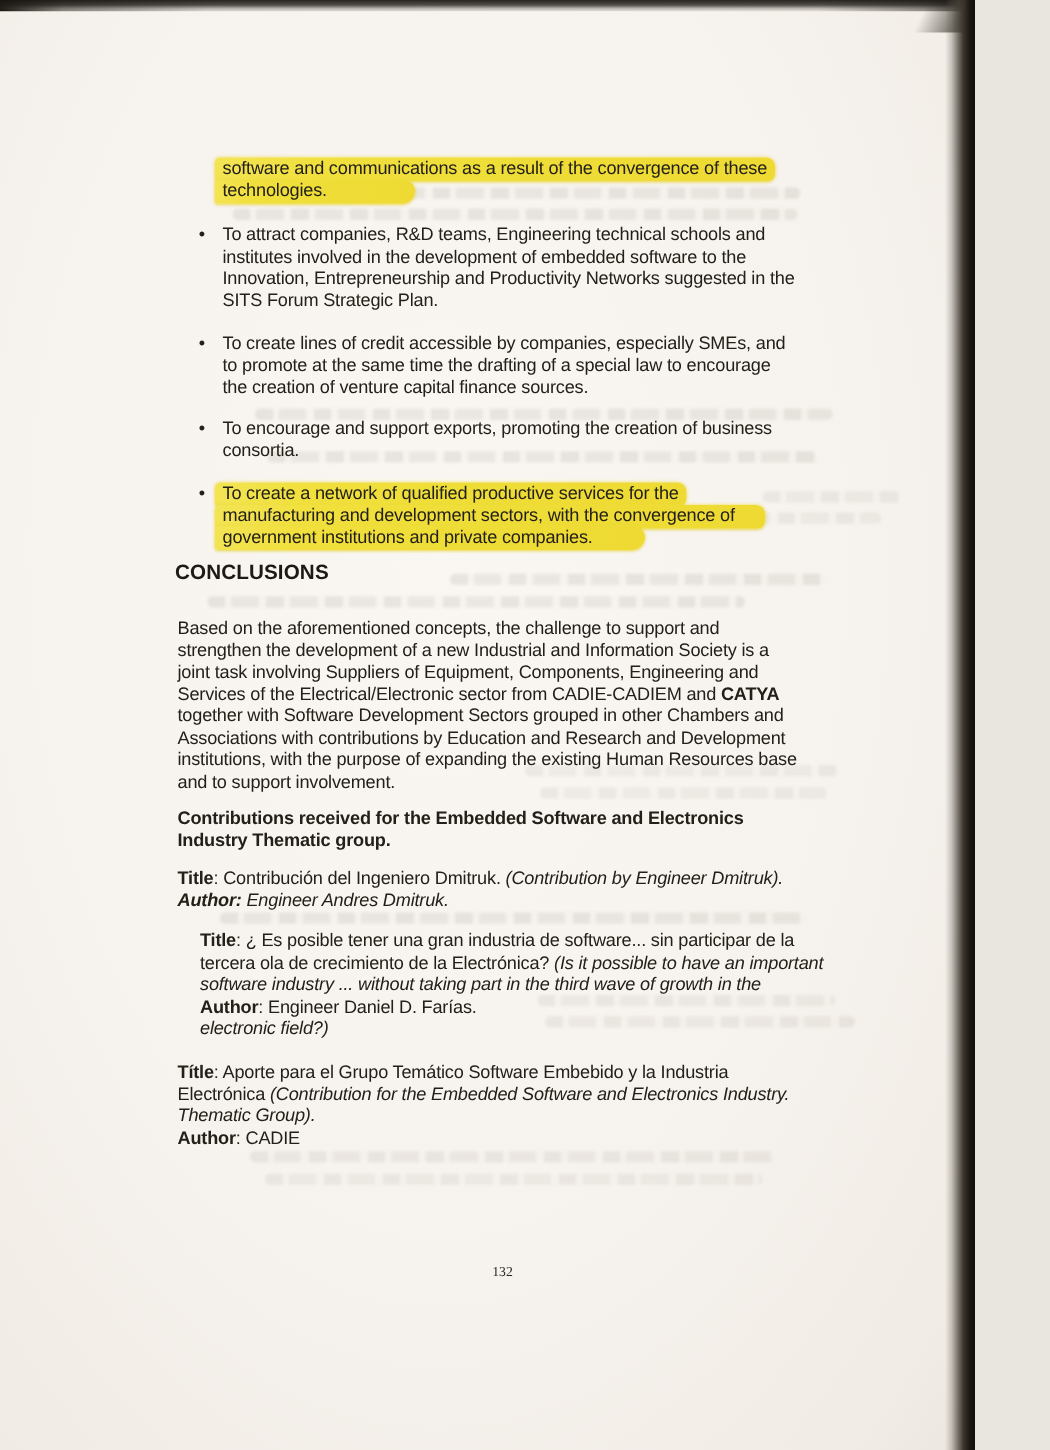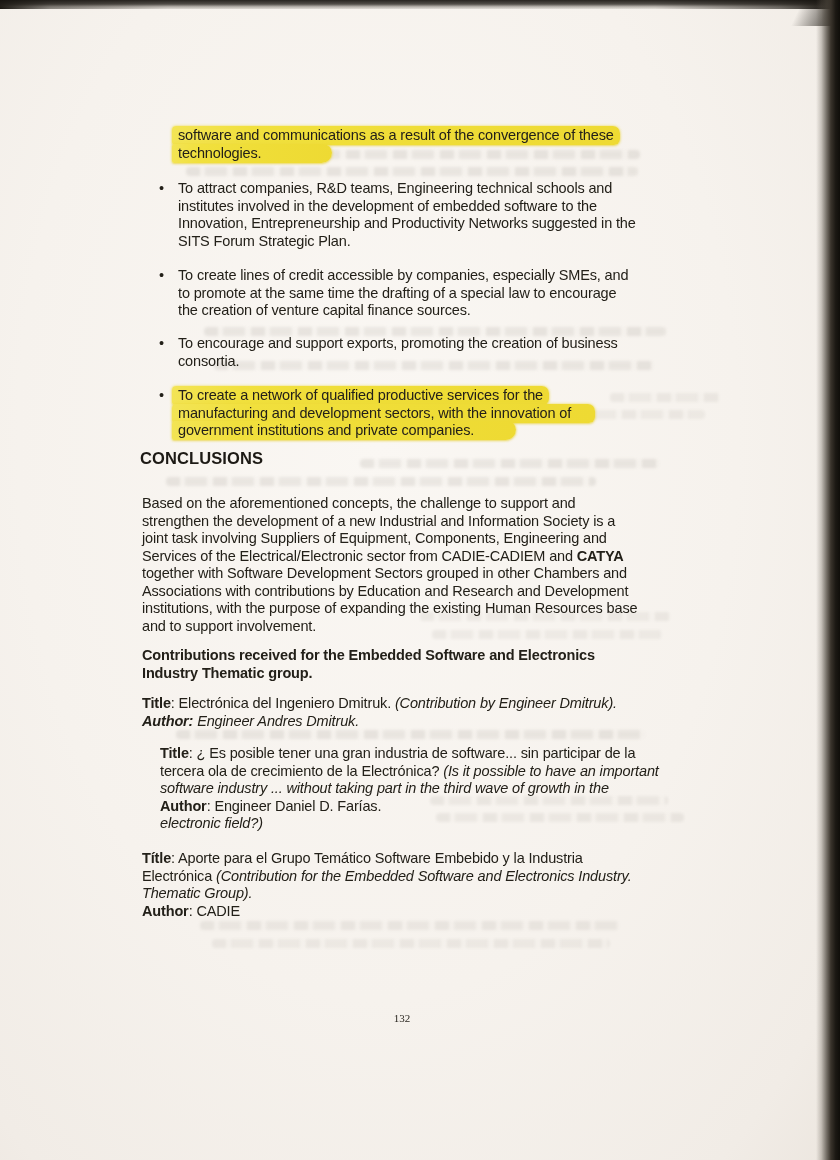--- a/index.html
+++ b/index.html
@@ -3,21 +3,21 @@
 <meta charset="utf-8">
 <style>
   html, body { margin: 0; padding: 0; }
   body {
     width: 840px; height: 1160px;
     background: #e9e5df;
     font-family: "Liberation Sans", "DejaVu Sans", sans-serif;
   }
   .page {
     position: relative;
-    width: 840px; height: 1160px;
+    width: 780px; height: 1160px;
     overflow: hidden;
     background:
       radial-gradient(ellipse at 45% 38%, #faf7f3 0%, #f6f2ed 55%, #f1ece6 88%, #ece6df 100%);
     color: #232019;
   }
   
   .edge-top {
     position: absolute; top: 0; left: 0; width: 840px; height: 9px; z-index: 5;
     background:
       linear-gradient(to bottom, rgba(24,21,17,0.92) 0%, rgba(34,30,25,0.75) 45%, rgba(60,54,46,0.25) 75%, rgba(90,84,74,0) 100%),
@@ -134,21 +134,21 @@
 
   <div class="bullet-marker" style="left:159px;top:335px">•</div>
   <div class="tblock" style="left:178px;top:335px">
     <div class="line">To encourage and support exports, promoting the creation of business</div>
     <div class="line">consortia.</div>
   </div>
 
   <div class="bullet-marker" style="left:159px;top:387px">•</div>
   <div class="tblock" style="left:178px;top:387px">
     <div class="line"><span class="hl hl-ext-s">To create a network of qualified productive services for the</span></div>
-    <div class="line"><span class="hl hl-ext-m">manufacturing and development sectors, with the innovation of</span></div>
+    <div class="line"><span class="hl hl-ext-m">manufacturing and development sectors, with the convergence of</span></div>
     <div class="line"><span class="hl hl-ext-l">government institutions and private companies.</span></div>
   </div>
 
   <div class="tblock heading" style="left:140px;top:450px">
     <div class="line">CONCLUSIONS</div>
   </div>
 
   <div class="tblock" style="left:142px;top:495px">
     <div class="line">Based on the aforementioned concepts, the challenge to support and</div>
     <div class="line">strengthen the development of a new Industrial and Information Society is a</div>
@@ -159,21 +159,21 @@
     <div class="line">institutions, with the purpose of expanding the existing Human Resources base</div>
     <div class="line">and to support involvement.</div>
   </div>
 
   <div class="tblock" style="left:142px;top:647px">
     <div class="line b">Contributions received for the Embedded Software and Electronics</div>
     <div class="line b">Industry Thematic group.</div>
   </div>
 
   <div class="tblock" style="left:142px;top:695px">
-    <div class="line"><span class="b">Title</span><span>: Electrónica del Ingeniero Dmitruk. </span><span class="i">(Contribution by Engineer Dmitruk).</span></div>
+    <div class="line"><span class="b">Title</span><span>: Contribución del Ingeniero Dmitruk. </span><span class="i">(Contribution by Engineer Dmitruk).</span></div>
     <div class="line"><span class="bi">Author:</span><span class="i"> Engineer Andres Dmitruk.</span></div>
   </div>
 
   <div class="tblock" style="left:160px;top:745px">
     <div class="line"><span class="b">Title</span><span>: ¿ Es posible tener una gran industria de software... sin participar de la</span></div>
     <div class="line"><span>tercera ola de crecimiento de la Electrónica? </span><span class="i">(Is it possible to have an important</span></div>
     <div class="line i">software industry ... without taking part in the third wave of growth in the</div>
     <div class="line"><span class="b">Author</span><span>: Engineer Daniel D. Farías.</span></div>
     <div class="line i">electronic field?)</div>
   </div>

